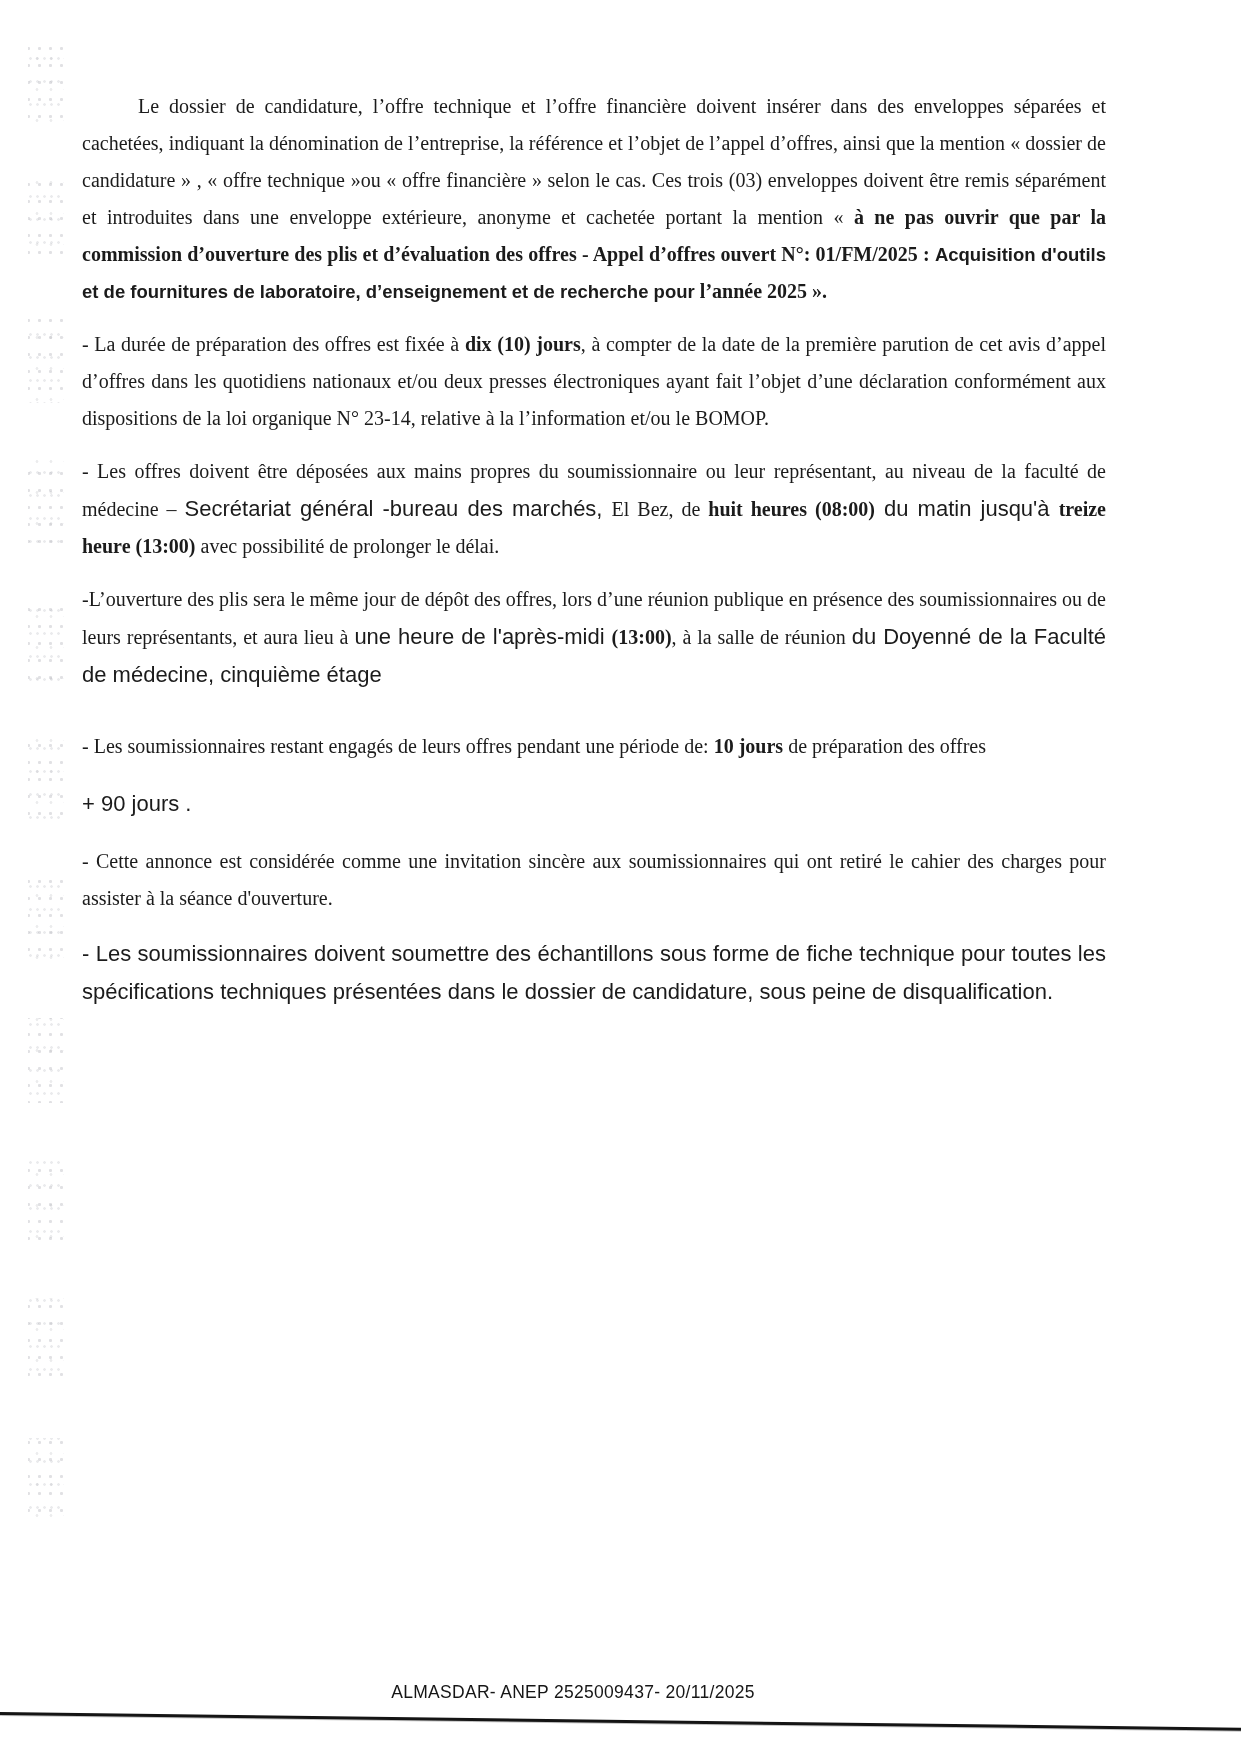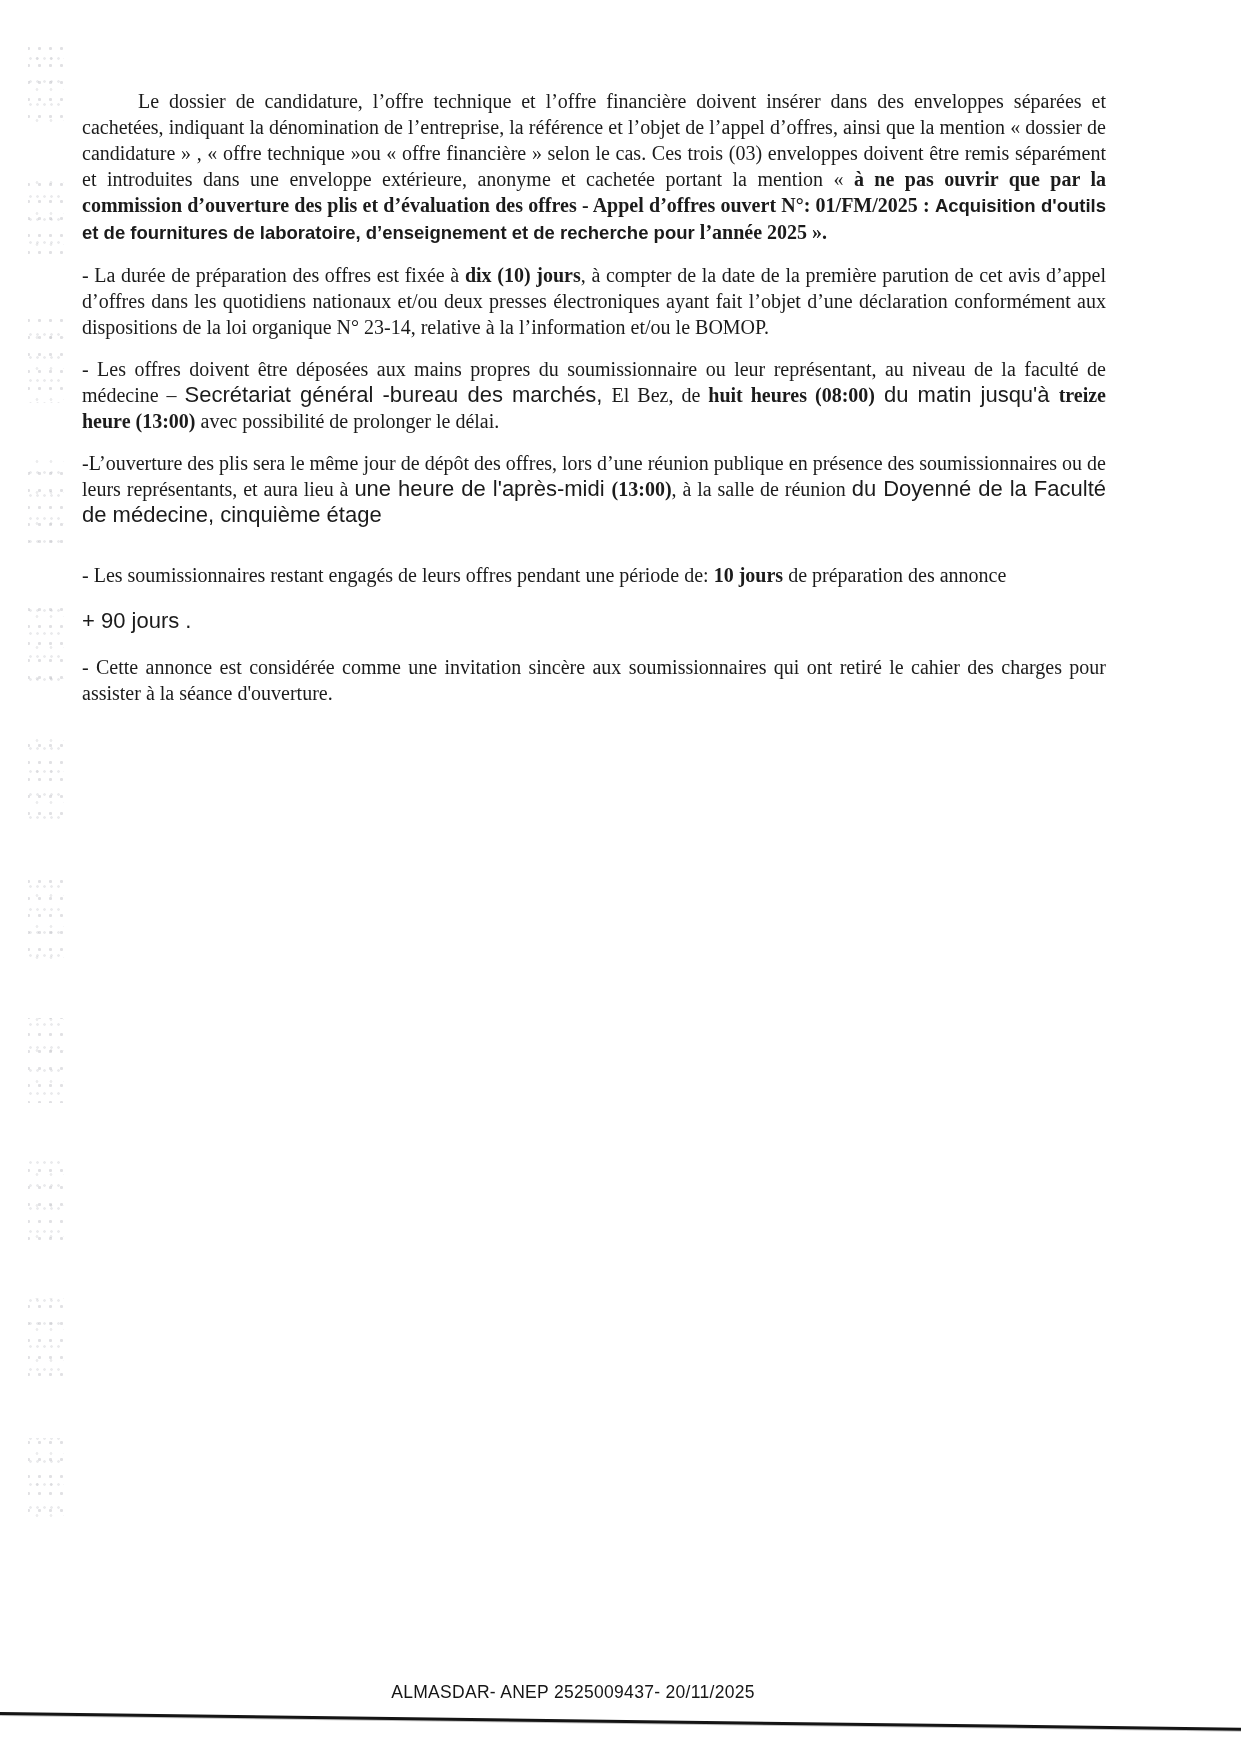--- a/index.html
+++ b/index.html
@@ -28,21 +28,21 @@
     opacity: 0.55;
     -webkit-mask-image: repeating-linear-gradient(180deg, #000 0 85px, transparent 85px 140px);
     mask-image: repeating-linear-gradient(180deg, #000 0 85px, transparent 85px 140px);
   }
 
   .doc {
     position: absolute;
     left: 82px; top: 88px;
     width: 1024px;
     font-size: 20px;
-    line-height: 26px;
+    line-height: 37px;
     text-align: justify;
   }
   .doc p { margin: 0 0 16px 0; }
   .doc p.p1 { text-indent: 56px; }
   .doc p.p4 { margin-bottom: 34px; }
   .doc p.p5, .doc p.p6, .doc p.p7 { margin-bottom: 20px; }
   .doc p.p8 { margin-bottom: 18px; }
 
   .b  { font-weight: bold; }
   .s  { font-family: "Liberation Sans", sans-serif; font-size: 22px; }
@@ -81,26 +81,27 @@
 
     <p class="p1"><span>Le dossier de candidature, l’offre technique et l’offre financière doivent insérer dans des enveloppes séparées et cachetées, indiquant la dénomination de l’entreprise, la référence et l’objet de l’appel d’offres, ainsi que la mention « dossier de candidature » , « offre technique »ou « offre  financière » selon le cas. Ces trois (03) enveloppes doivent être remis séparément et introduites dans une enveloppe extérieure, anonyme et cachetée portant la mention « </span><span class="b">à ne pas ouvrir que par la commission d’ouverture des plis et d’évaluation des offres - Appel d’offres ouvert N°: 01/FM/2025 : </span><span class="sb">Acquisition d'outils et de fournitures de laboratoire, d’enseignement et de recherche pour </span><span class="b">l’année 2025 ».</span></p>
 
     <p class="p2"><span>- La durée de préparation des offres est fixée à </span><span class="b">dix (10) jours</span><span>, à compter de la date de la première parution de cet avis d’appel d’offres dans les quotidiens nationaux et/ou deux presses électroniques ayant fait l’objet d’une déclaration conformément aux dispositions de la loi organique N° 23-14, relative à la l’information et/ou le BOMOP.</span></p>
 
     <p class="p3"><span>- Les offres doivent être déposées aux mains propres du soumissionnaire ou leur représentant, au niveau de la faculté de médecine – </span><span class="s">Secrétariat général -bureau des marchés, </span><span>El Bez, de </span><span class="b">huit heures (08:00)</span><span class="s"> du matin jusqu'à </span><span class="b">treize heure (13:00)</span><span> avec possibilité de prolonger le délai.</span></p>
 
     <p class="p4"><span>-L’ouverture des plis sera le même jour de dépôt des offres, lors d’une réunion publique en présence des soumissionnaires ou de leurs représentants, et aura lieu à </span><span class="s">une heure de l'après-midi </span><span class="b">(13:00)</span><span>, à la salle de réunion </span><span class="s">du Doyenné de la Faculté de médecine, cinquième étage</span></p>
 
 
-    <p class="p6"><span>- Les soumissionnaires restant engagés de leurs offres pendant une période de: </span><span class="b">10 jours</span><span> de préparation des annonce</span></p>
+    <p class="p6"><span>- Les soumissionnaires restant engagés de leurs offres pendant une période de: </span><span class="b">10 jours</span><span> de préparation des offres</span></p>
 
     <p class="p7"><span class="s">+ 90 jours .</span></p>
 
     <p class="p8"><span>- Cette annonce est considérée comme une invitation sincère aux soumissionnaires qui ont retiré le cahier des charges pour assister à la séance d'ouverture.</span></p>
 
+    <p class="p9"><span class="s">- Les soumissionnaires doivent soumettre des échantillons sous forme de fiche technique pour toutes les spécifications techniques présentées dans le dossier de candidature, sous peine de disqualification.</span></p>
 
   </div>
 
   <div class="footer"><span>ALMASDAR- ANEP 2525009437- 20/11/2025</span></div>
 
   <div class="scanline"></div>
 
 </div>
 
 </body></html>

